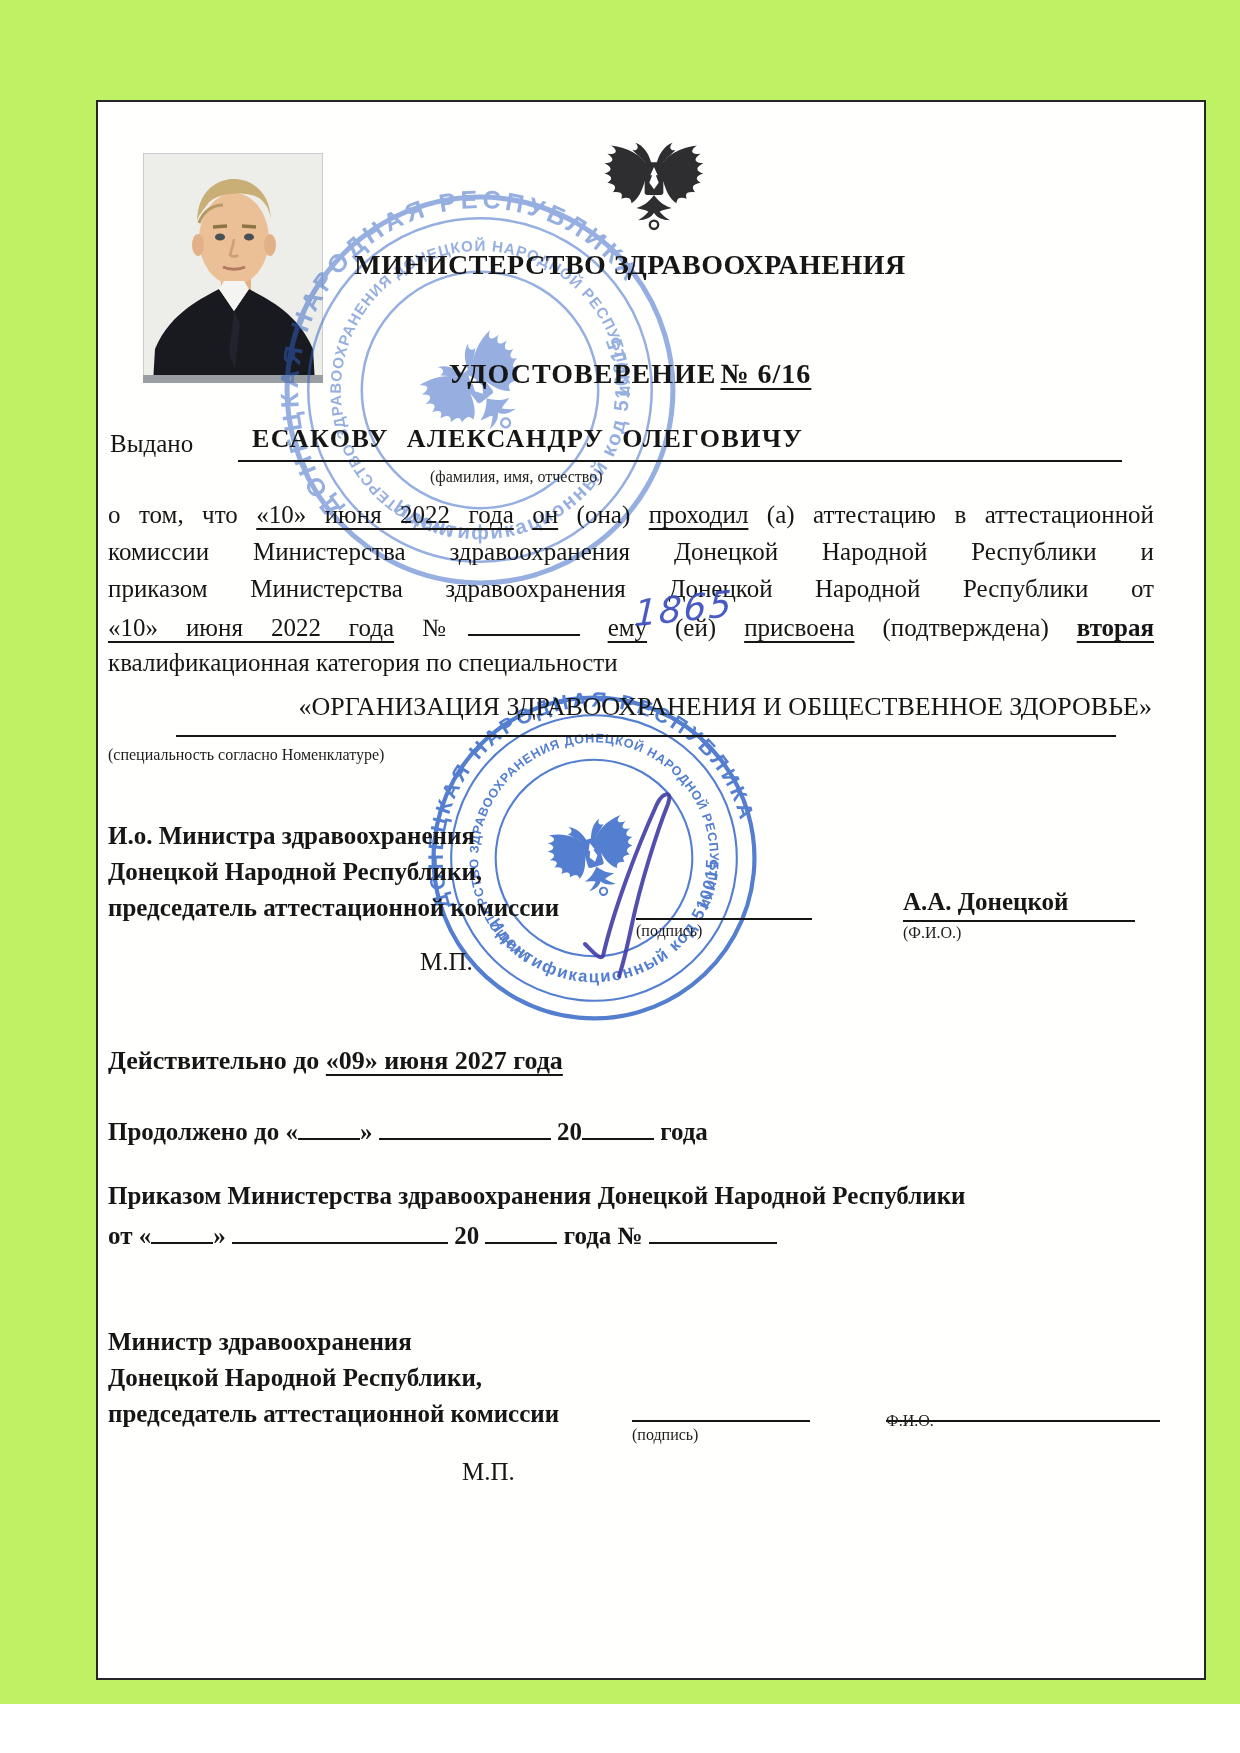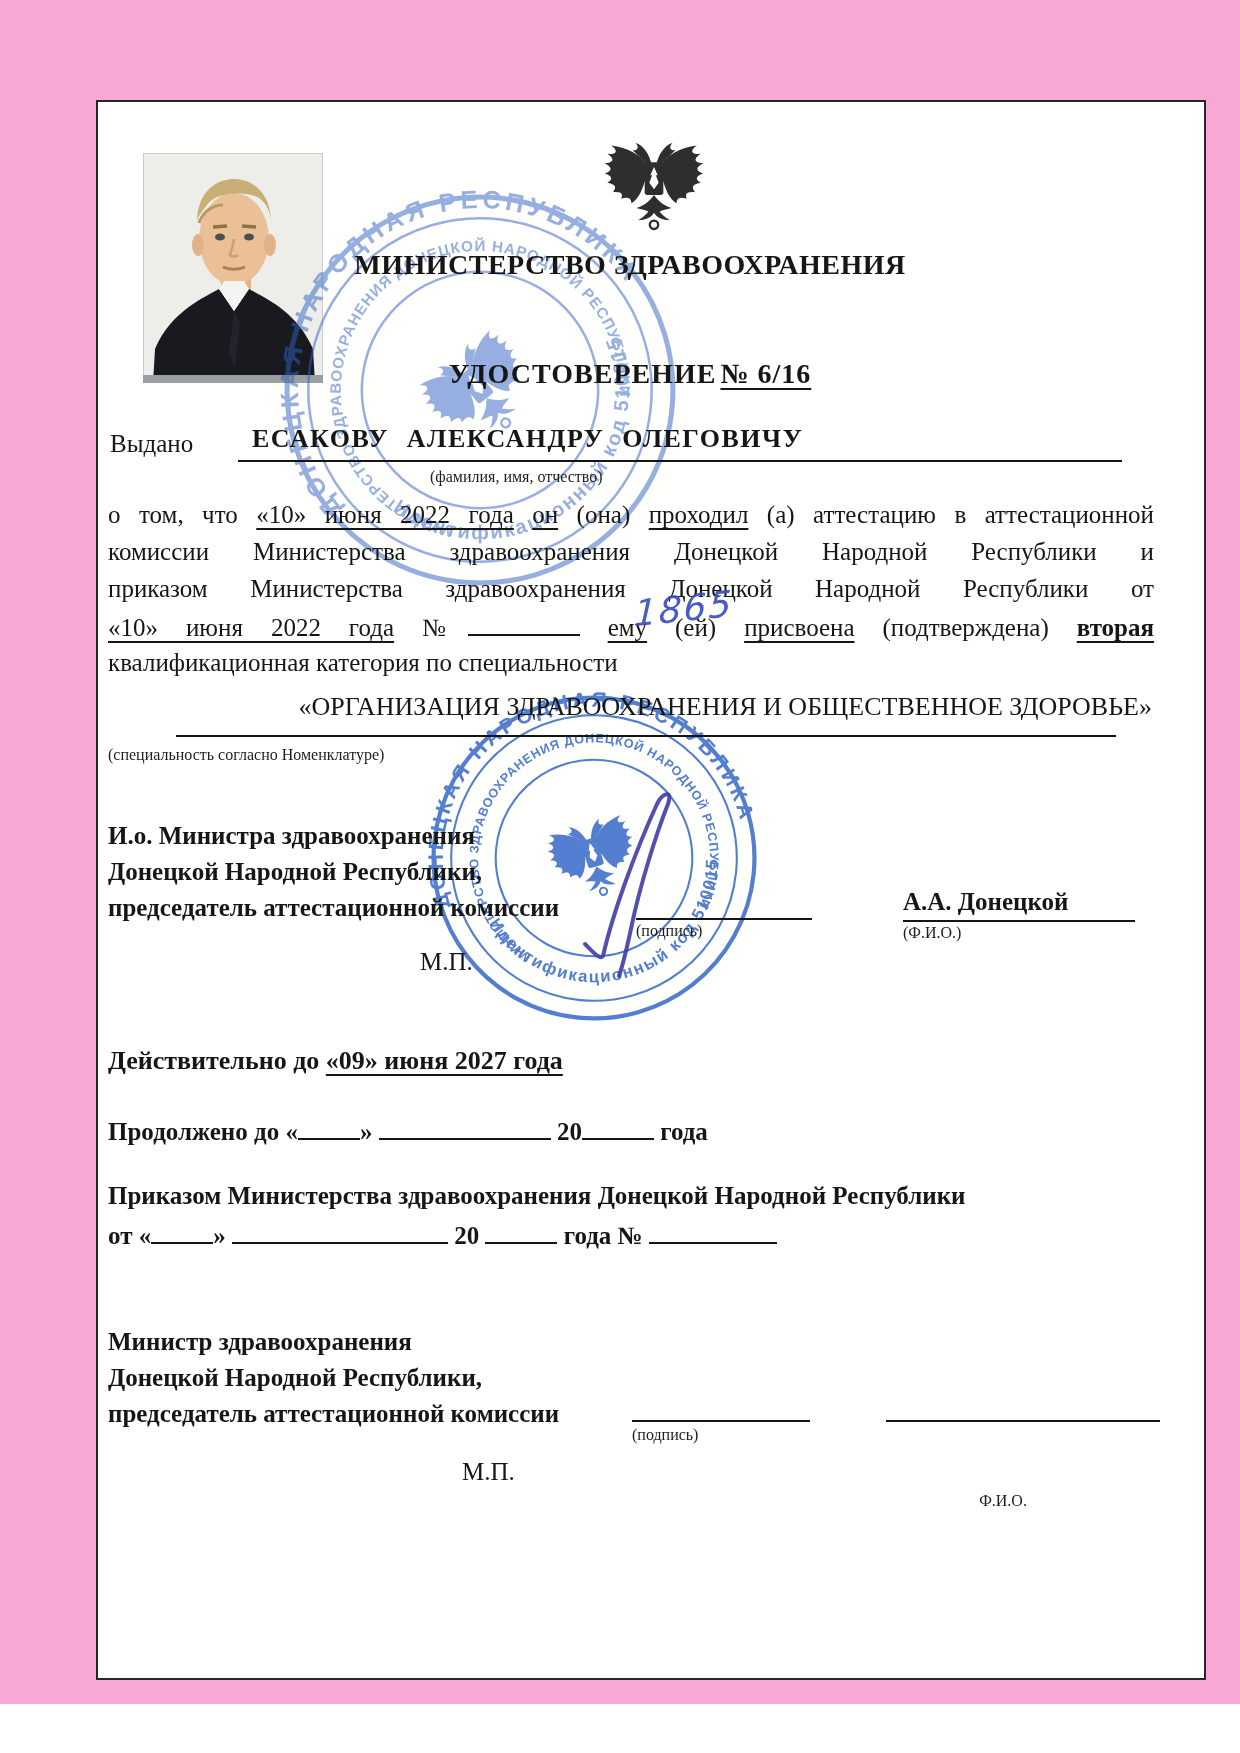--- a/index.html
+++ b/index.html
@@ -1,17 +1,17 @@
 <!DOCTYPE html>
 <html style="--stamp-blue: #2f62c5; --sig-ink: #403ca6; --hand-ink: #3b4fc0; --ink: #161616;"><head>
 <meta charset="utf-8">
 <style>
   html,body{margin:0;padding:0;background:#ffffff;}
   .page{
-    position:relative;width:1240px;height:1704px;background:#f9a8d4;
+    position:relative;width:1240px;height:1704px;background:#bef264;
     font-family:"Liberation Serif", serif;color:var(--ink,#161616);overflow:hidden;
   }
   .frame{
     position:absolute;left:96px;top:100px;width:1106px;height:1576px;
     border:2px solid #26262a;background:#fffffd;
   }
   .abs{position:absolute;}
   .hdr{font-weight:bold;font-size:28px;letter-spacing:.5px;text-align:center;width:1044px;left:108px;}
   .doc-title{font-weight:bold;font-size:28px;letter-spacing:1px;}
   .u{text-decoration:underline;text-decoration-thickness:2px;text-underline-offset:5px;margin-top:32px;}
@@ -164,19 +164,19 @@
     <span>от «</span><span class="bl" style="width:62px"></span><span>»</span>&nbsp;<span class="bl" style="width:216px"></span>&nbsp;<span>20</span>&nbsp;<span class="bl" style="width:72px"></span>&nbsp;<span>года №</span>&nbsp;<span class="bl" style="width:128px"></span>
   </div>
 
   <div class="abs formline" style="top:1328px;left:108px">Министр здравоохранения</div>
   <div class="abs formline" style="top:1364px;left:108px">Донецкой Народной Республики,</div>
   <div class="abs formline" style="top:1400px;left:108px">председатель аттестационной комиссии</div>
 
   <div class="abs rule" style="top:1420px;left:632px;width:178px"></div>
   <div class="abs cap" style="top:1426px;left:632px;width:178px">(подпись)</div>
   <div class="abs rule" style="top:1420px;left:886px;width:274px"></div>
-  <div class="abs cap" style="top:1492px;left:886px;width:274px;text-align:center;padding-right:40px;box-sizing:border-box">Ф.И.О.</div>
+  <div class="abs cap" style="top:1412px;left:886px;width:274px;text-align:left;padding-right:40px;box-sizing:border-box">Ф.И.О.</div>
 
   <div class="abs" style="top:1458px;left:462px;font-size:25px">М.П.</div>
 
   <div class="abs scan-edge"></div>
 
 </div>
 
 </body></html>

